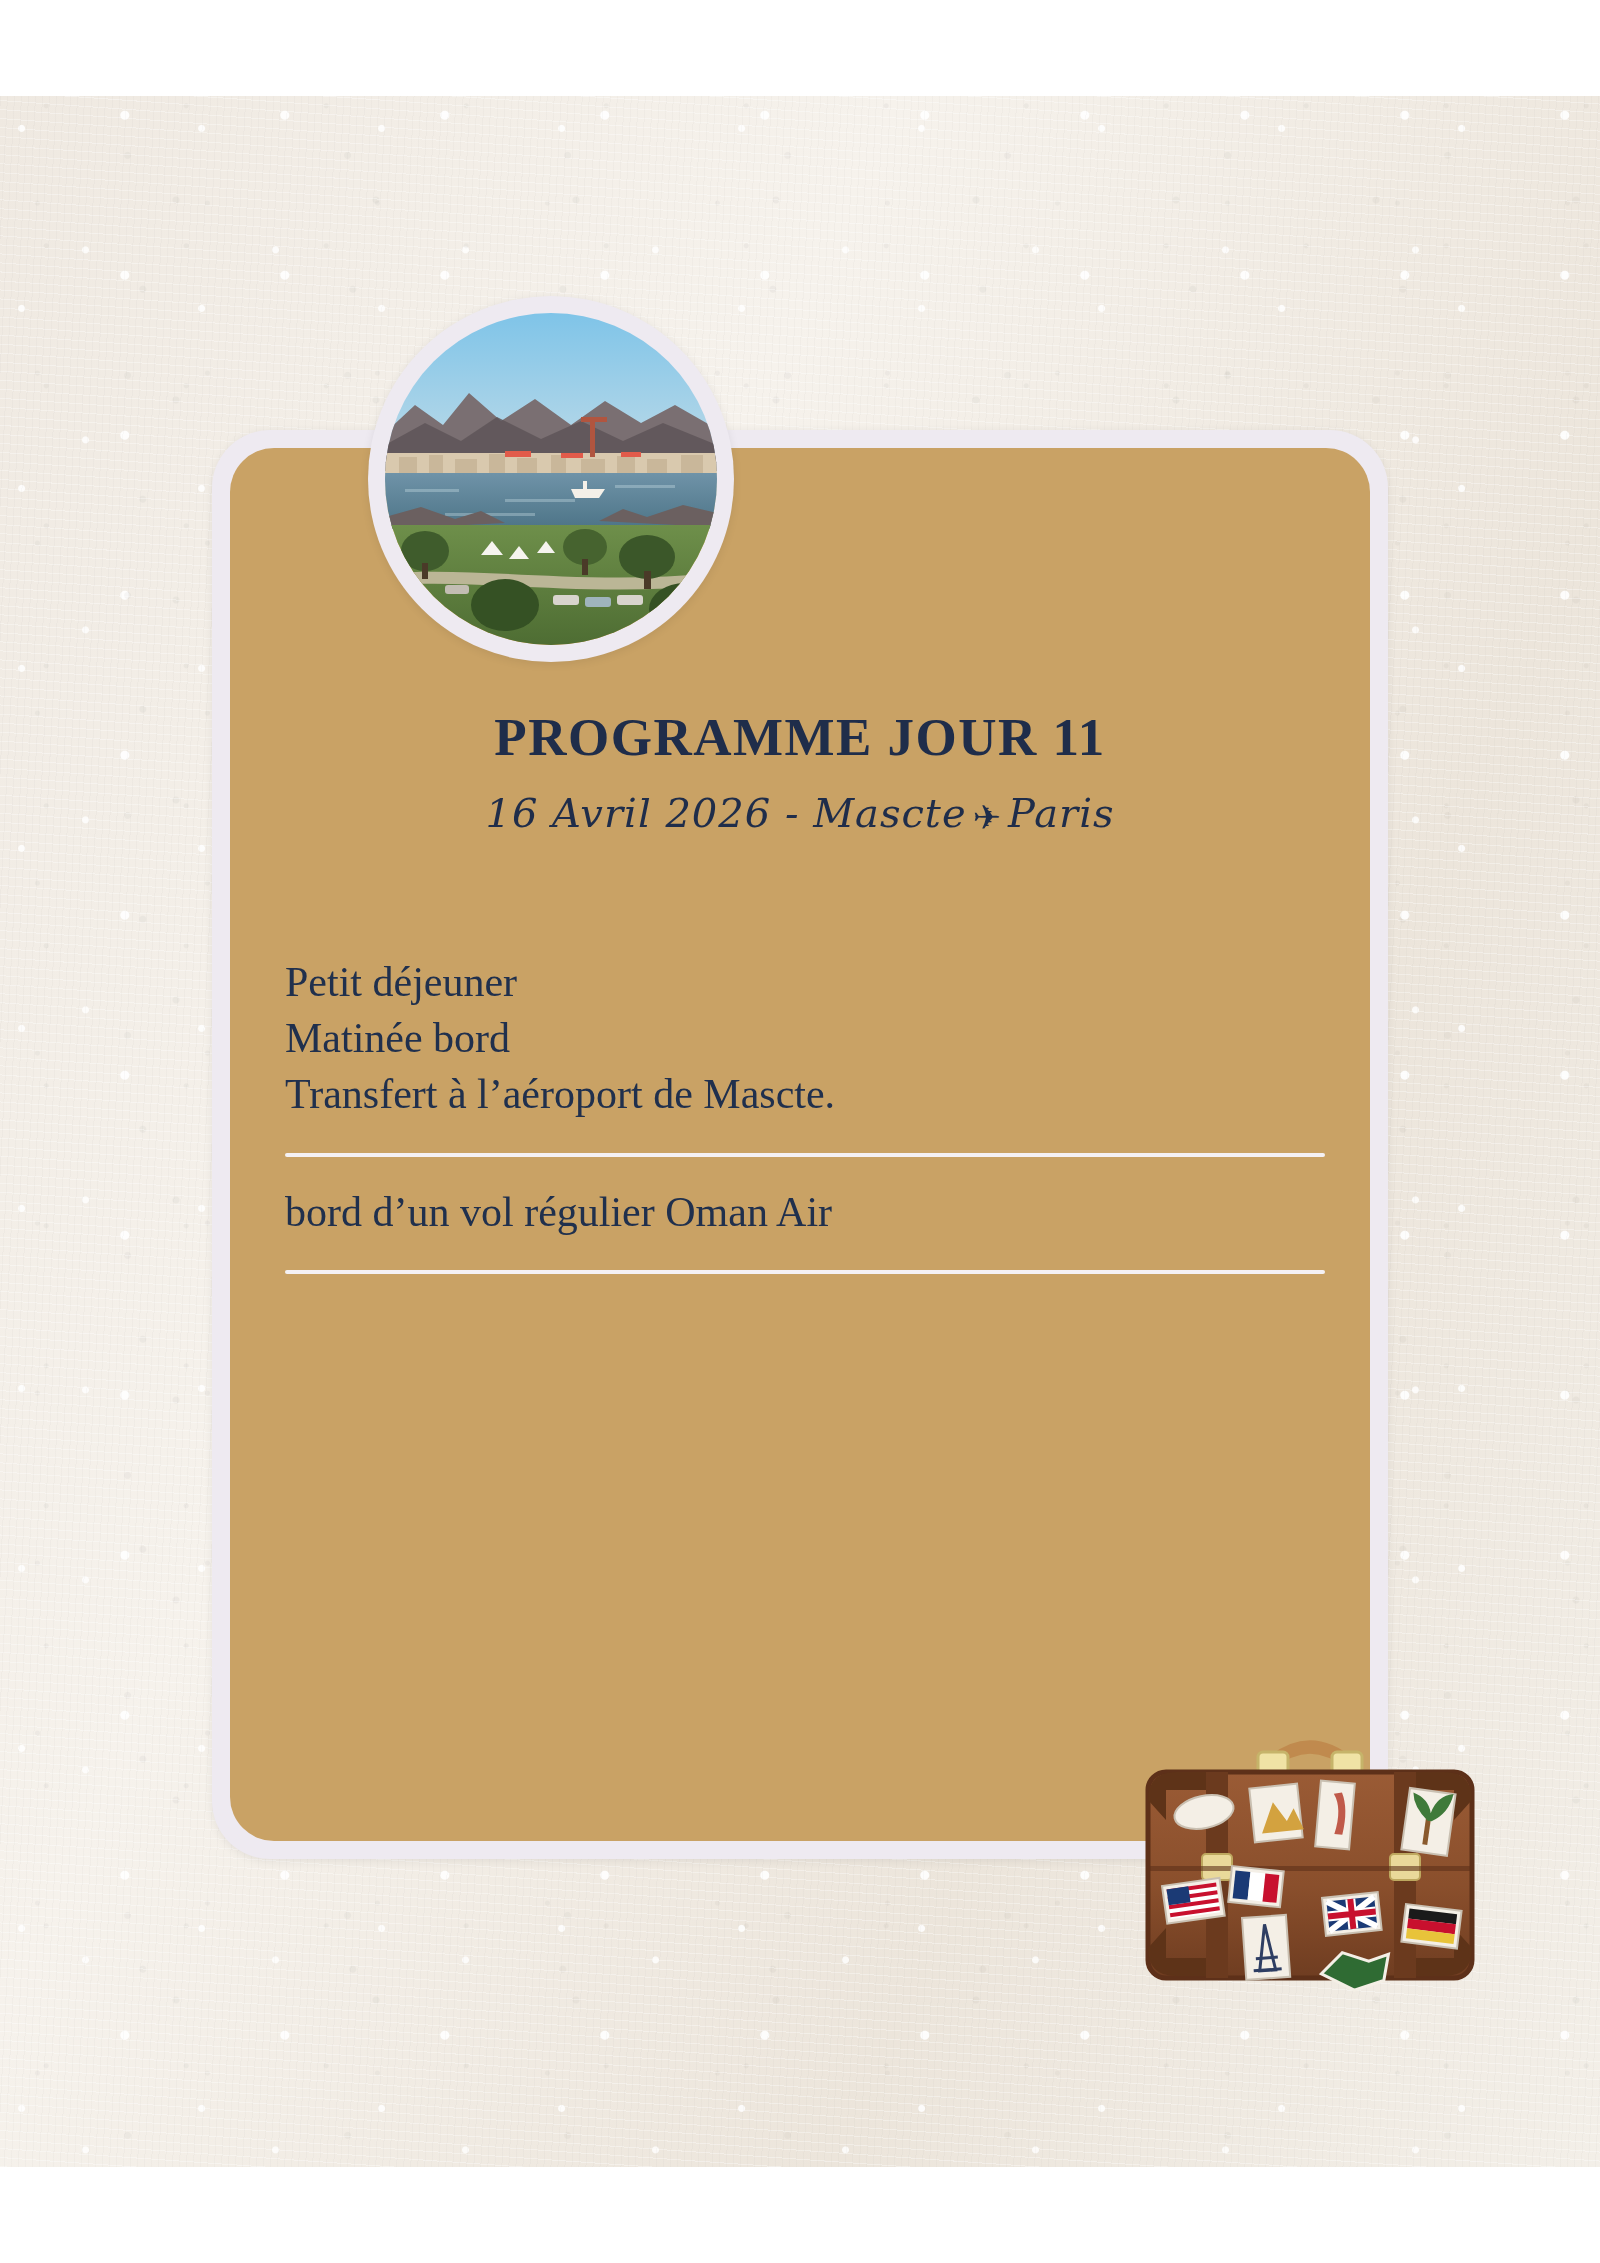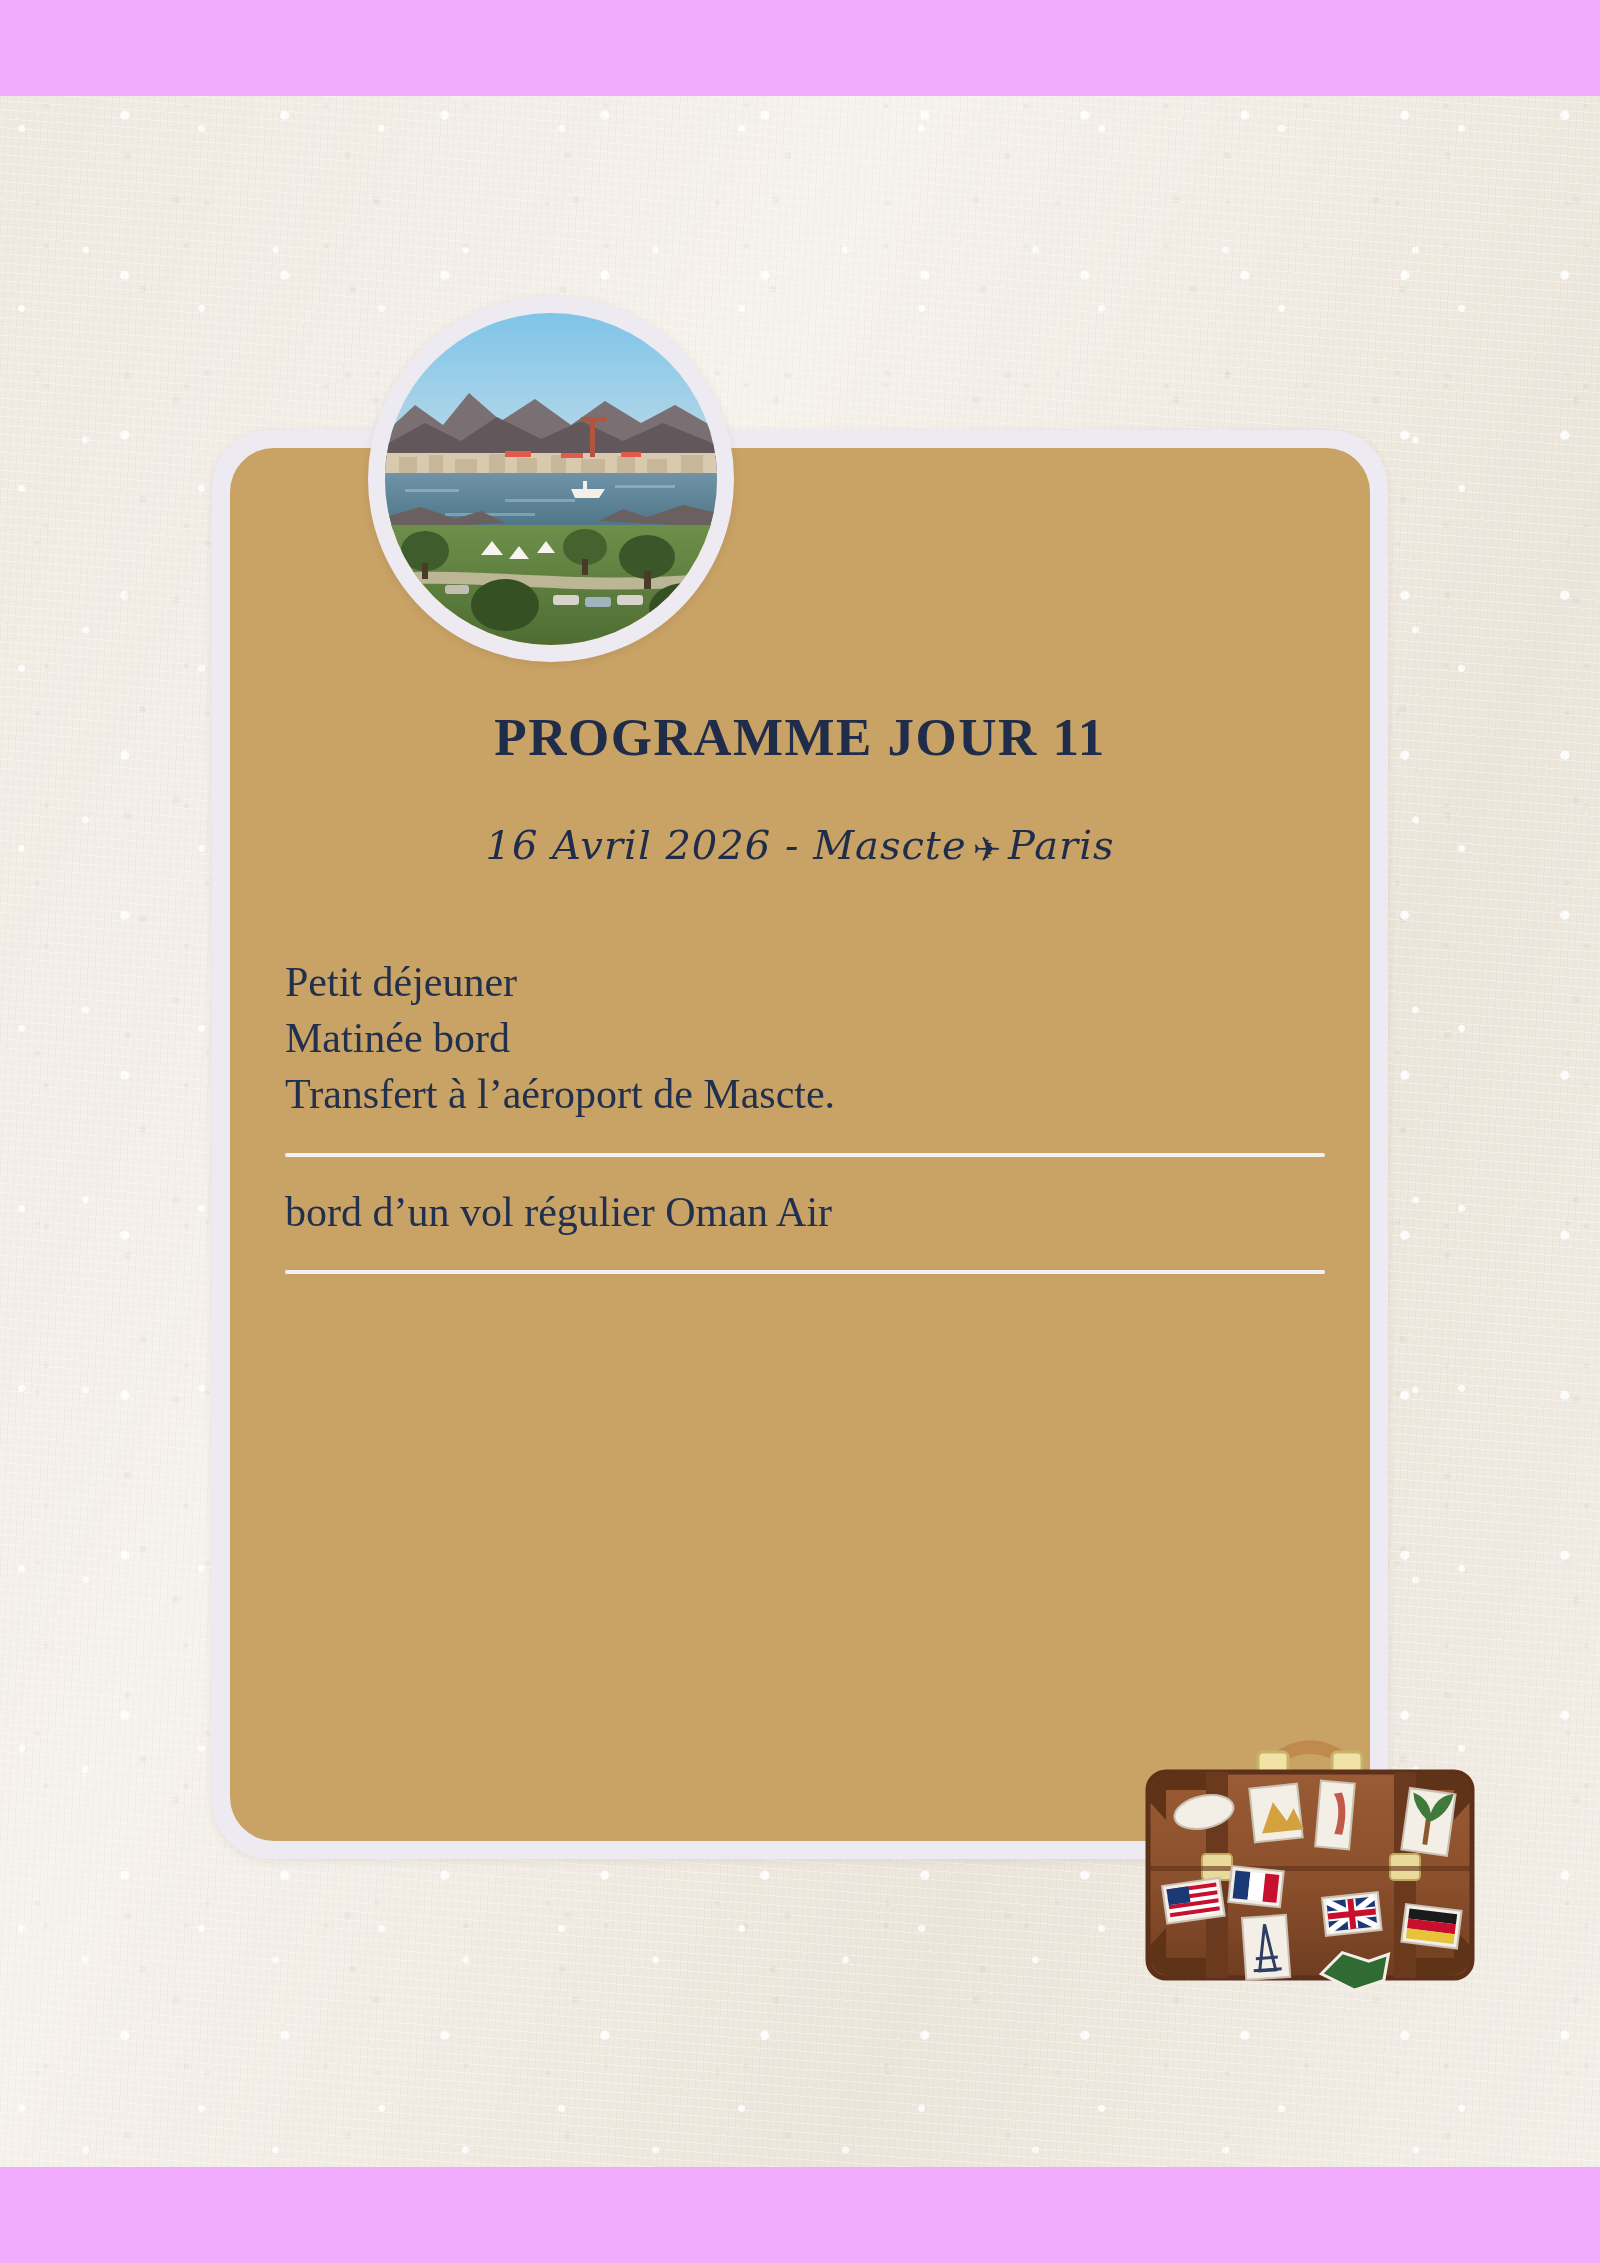--- a/index.html
+++ b/index.html
@@ -12,21 +12,21 @@
     height: 2263px;
     overflow: hidden;
     font-family: "Liberation Serif", serif;
   }
 
   
   .page {
     position: relative;
     width: 1600px;
     height: 2263px;
-    background: #f0abfc;
+    background: #ffffff;
   }
 
   
   .paper {
     position: absolute;
     left: 0;
     top: 96px;
     width: 1600px;
     height: 2071px;
     background-color: #f2ede6;
@@ -115,21 +115,20 @@
     left: 0;
     right: 0;
     top: 790px;
     text-align: center;
     font-family: "DejaVu Serif", serif;
     font-style: italic;
     font-size: 40px;
     letter-spacing: 1px;
     color: #1f2d4a;
     white-space: nowrap;
-    margin-top: 32px;
   }
   .subtitle .plane {
     font-family: "DejaVu Sans", sans-serif;
     font-style: normal;
     font-size: 34px;
     vertical-align: -2px;
     padding: 0 6px;
   }
 
   

